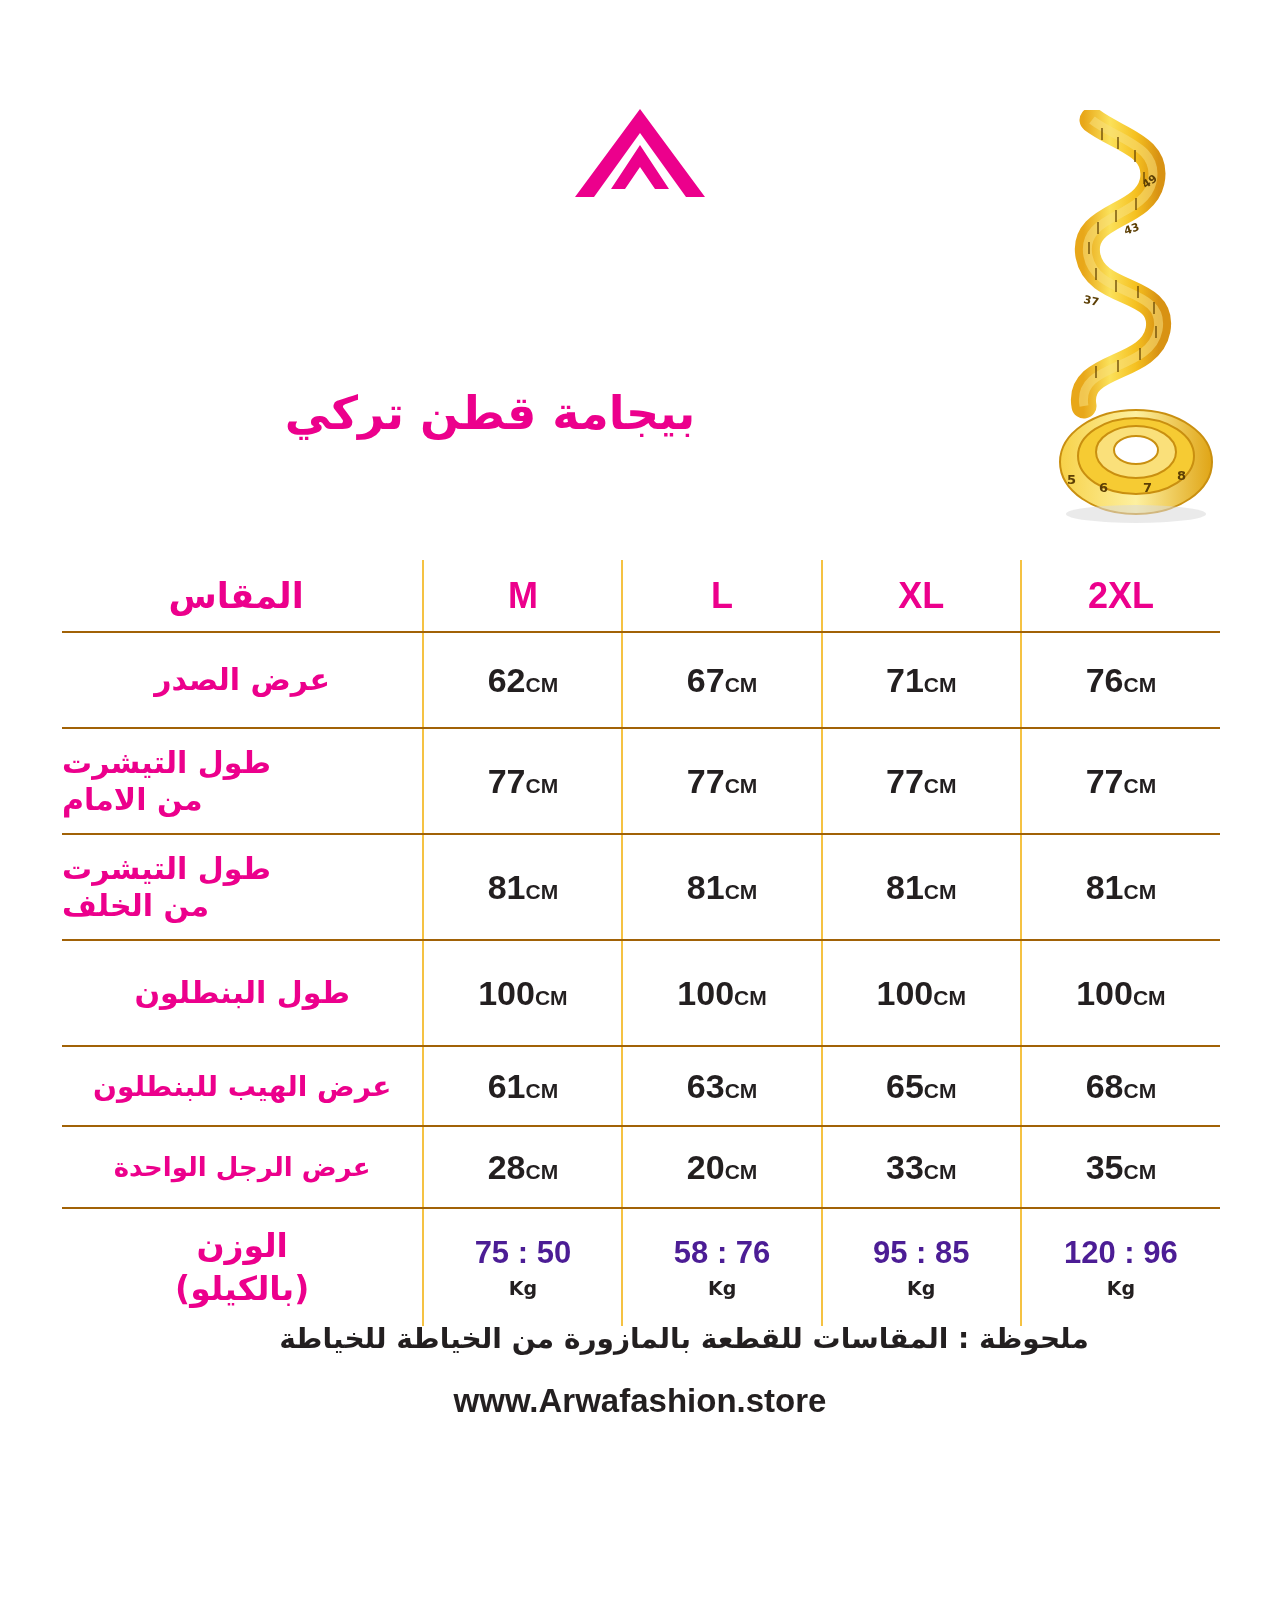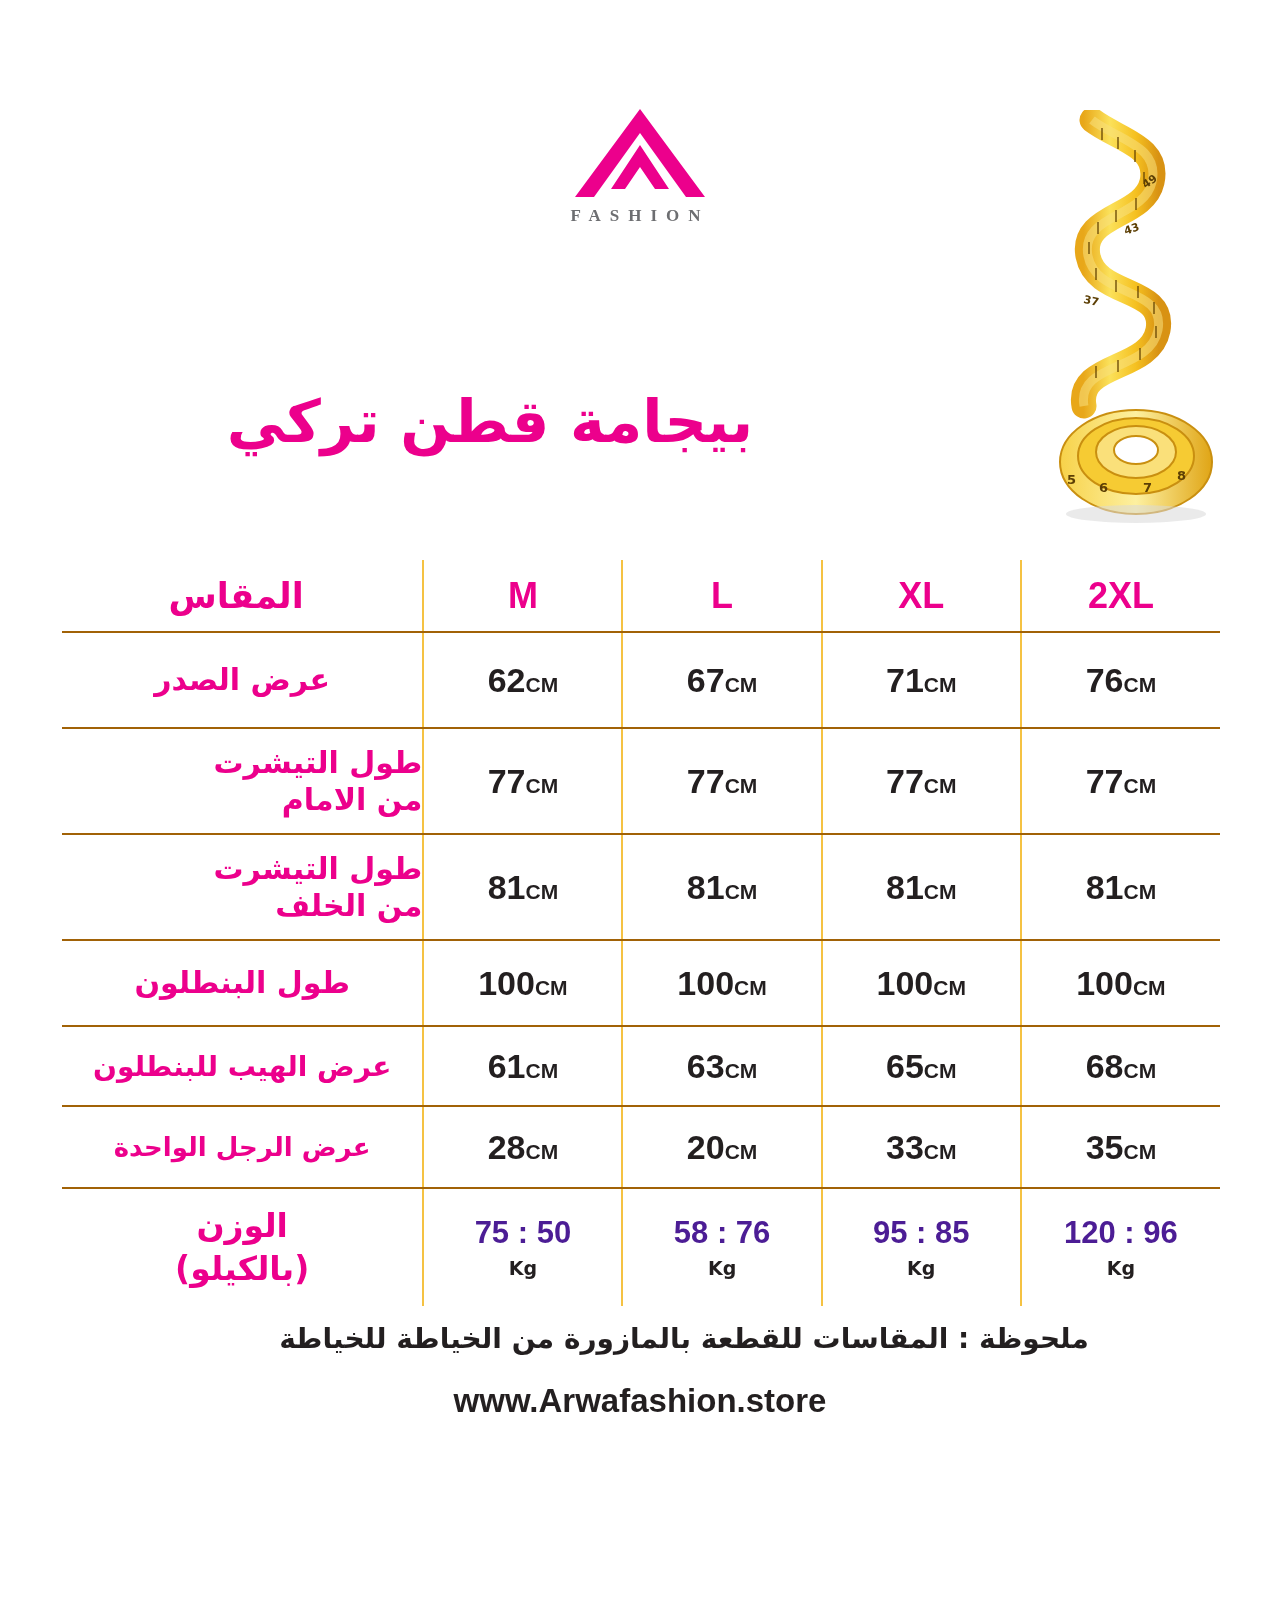--- a/index.html
+++ b/index.html
@@ -47,21 +47,21 @@
     direction: ltr;
   }
 
   
   .title {
     position: absolute;
     top: 385px;
     left: 0;
     width: 980px;
     text-align: center;
-    font-size: 59px;
+    font-size: 46px;
     font-weight: 700;
     color: #ec008c;
     direction: rtl;
     line-height: 1.25;
   }
 
   
   .tape { position: absolute; top: 110px; left: 1040px; width: 190px; height: 430px; }
 
   
@@ -121,29 +121,29 @@
     font-size: 21px;
     font-weight: 700;
     letter-spacing: 0;
   }
   .row-label {
     font-size: 30px;
     font-weight: 700;
     color: #ec008c;
     direction: rtl;
     line-height: 1.25;
-    text-align: right;
+    text-align: left;
   }
   .row-label.small { font-size: 28px; }
   .row-label.smaller { font-size: 26px; }
 
   tr.r1 td { height: 96px; }
   tr.r2 td { height: 106px; }
   tr.r3 td { height: 106px; }
-  tr.r4 td { height: 86px; }
+  tr.r4 td { height: 106px; }
   tr.r5 td { height: 80px; }
   tr.r6 td { height: 82px; }
   tr.r7 td { height: 118px; }
 
   .weight-val {
     font-size: 31px;
     font-weight: 700;
     color: #4c1d95;
     direction: ltr;
     line-height: 1.1;
@@ -193,21 +193,20 @@
 </head>
 <body>
 
 <div class="page">
 
   <div class="logo-block">
     <svg class="logo-mark" width="150" height="95" viewBox="0 0 150 95">
       <path d="M75 4 L140 92 L121 92 L75 28 L29 92 L10 92 Z" fill="#ec008c"></path>
       <path d="M75 40 L104 84 L90 84 L75 62 L60 84 L46 84 Z" fill="#ec008c"></path>
     </svg>
-    <div class="logo-sub">FASHION</div>
   </div>
 
   <svg class="tape" viewBox="0 0 190 430">
     <defs>
       <linearGradient id="tapeg" x1="0" y1="0" x2="1" y2="0">
         <stop offset="0%" stop-color="#e8a719"></stop>
         <stop offset="35%" stop-color="#fbe15a"></stop>
         <stop offset="70%" stop-color="#f5c020"></stop>
         <stop offset="100%" stop-color="#d89213"></stop>
       </linearGradient>

